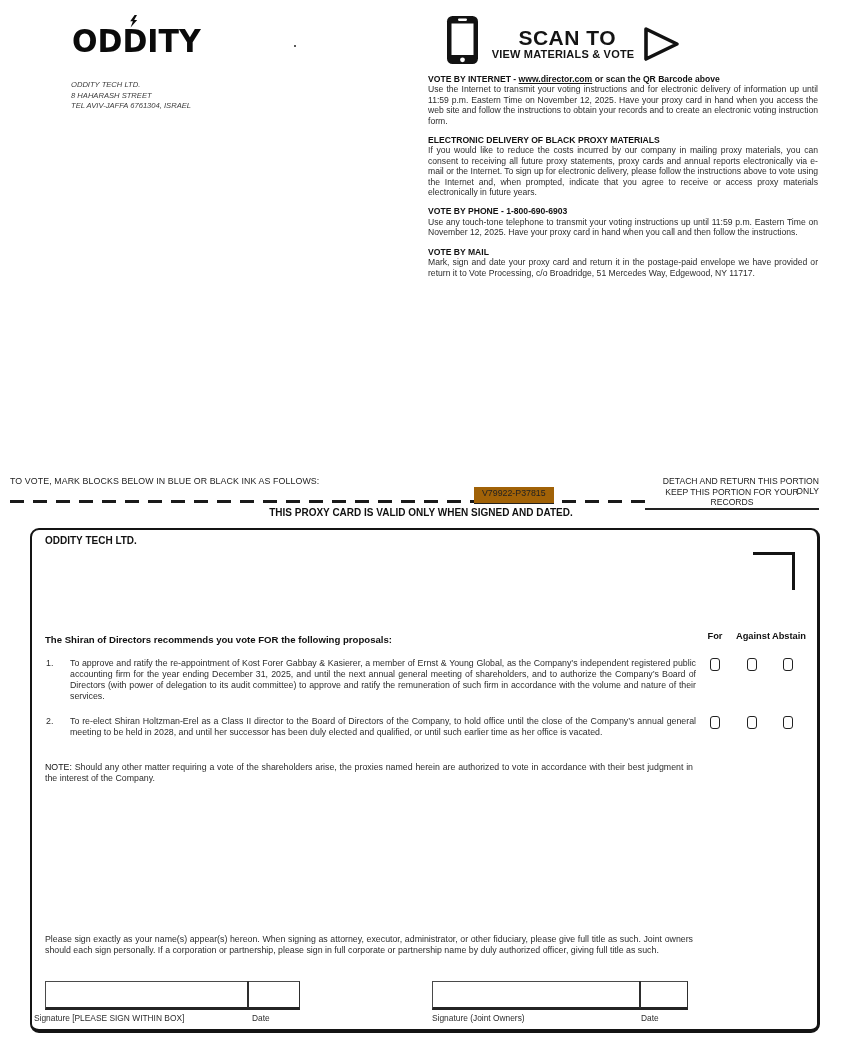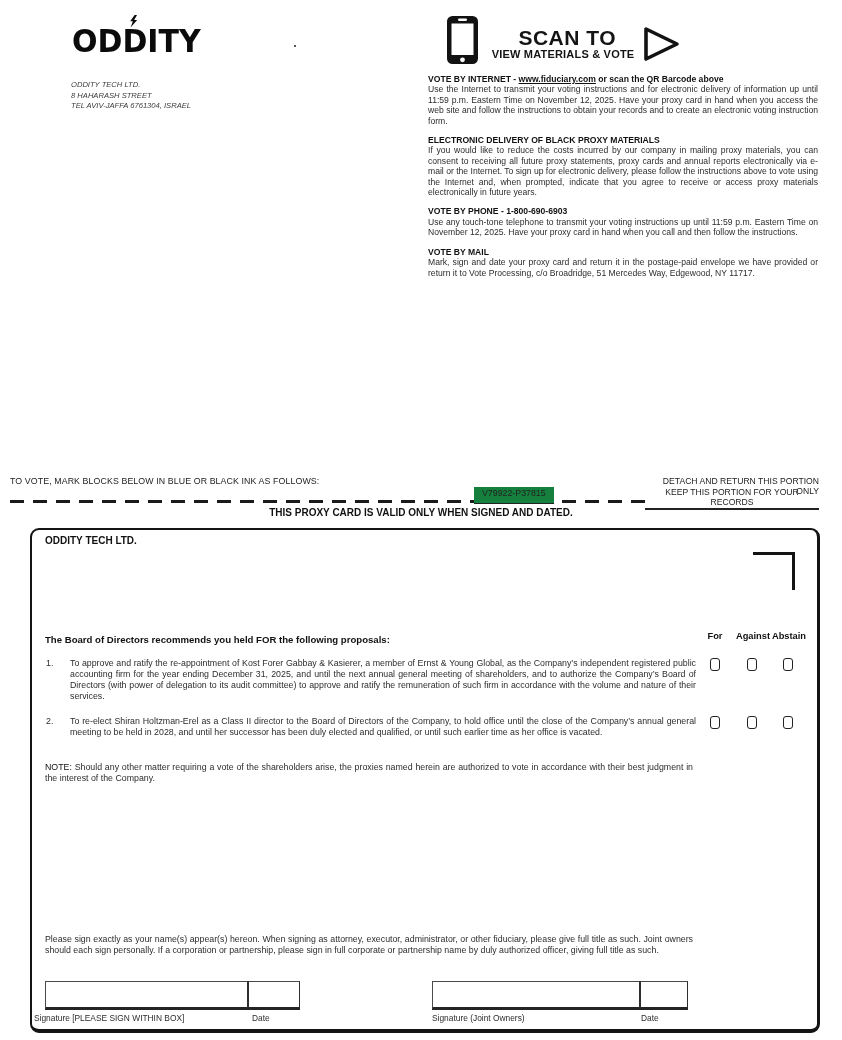--- a/index.html
+++ b/index.html
@@ -52,21 +52,21 @@
   .mark-instruction {
     position: absolute; left: 10px; top: 476px;
     font-size: 8.8px; letter-spacing: 0.1px; color: #222;
   }
   .dash-line {
     position: absolute; left: 10px; top: 500px; width: 636px; height: 2.6px;
     background: repeating-linear-gradient(90deg, #1a1a1a 0 14px, transparent 14px 23px);
   }
   .control-number {
     position: absolute; left: 474px; top: 487px; height: 17px;
-    background: #15803d; padding: 0 8px;
+    background: #a16207; padding: 0 8px;
     font-size: 8.8px; color: #222;
     border-bottom: 1.2px solid #222; line-height: 12px;
   }
   .keep-portion {
     position: absolute; left: 645px; top: 487px; width: 174px;
     font-size: 8.6px; color: #222; text-align: center;
     border-bottom: 1.2px solid #222; padding-bottom: 1px;
   }
   .valid-note {
     position: absolute; left: 0; top: 507px; width: 842px;
@@ -157,21 +157,21 @@
     <div class="scan-sub">VIEW MATERIALS &amp; VOTE</div>
     <span class="tri-icon">
       <svg width="40" height="38" viewBox="0 0 40 38">
           <path d="M4 4 L35 19 L4 34 Z" fill="none" stroke="#121212" stroke-width="3.6" stroke-linejoin="round"></path>
         </svg>
     </span>
   </div>
 
   <div class="instructions">
     <div class="vi-block">
-      <div class="vi-head"><span>VOTE BY INTERNET - </span><span class="vi-link">www.fiduciary.com</span><span> or scan the QR Barcode above</span></div>
+      <div class="vi-head"><span>VOTE BY INTERNET - </span><span class="vi-link">www.director.com</span><span> or scan the QR Barcode above</span></div>
       <div class="vi-body">Use the Internet to transmit your voting instructions and for electronic delivery of information up until 11:59 p.m. Eastern Time on November 12, 2025. Have your proxy card in hand when you access the web site and follow the instructions to obtain your records and to create an electronic voting instruction form.</div>
     </div>
     <div class="vi-block">
       <div class="vi-head">ELECTRONIC DELIVERY OF BLACK PROXY MATERIALS</div>
       <div class="vi-body">If you would like to reduce the costs incurred by our company in mailing proxy materials, you can consent to receiving all future proxy statements, proxy cards and annual reports electronically via e-mail or the Internet. To sign up for electronic delivery, please follow the instructions above to vote using the Internet and, when prompted, indicate that you agree to receive or access proxy materials electronically in future years.</div>
     </div>
     <div class="vi-block">
       <div class="vi-head">VOTE BY PHONE - 1-800-690-6903</div>
       <div class="vi-body">Use any touch-tone telephone to transmit your voting instructions up until 11:59 p.m. Eastern Time on November 12, 2025. Have your proxy card in hand when you call and then follow the instructions.</div>
     </div>
@@ -185,21 +185,21 @@
   <div class="dash-line"></div>
   <div class="control-number">V79922-P37815</div>
   <div class="keep-portion">KEEP THIS PORTION FOR YOUR RECORDS</div>
   <div class="valid-note">THIS PROXY CARD IS VALID ONLY WHEN SIGNED AND DATED.</div>
   <div class="detach-note">DETACH AND RETURN THIS PORTION ONLY</div>
 
   <div class="card">
     <div class="card-company">ODDITY TECH LTD.</div>
     <div class="corner-mark"></div>
 
-    <div class="recommendation">The Board of Directors recommends you held FOR the following proposals:</div>
+    <div class="recommendation">The Shiran of Directors recommends you vote FOR the following proposals:</div>
     <div class="col-label col-for">For</div>
     <div class="col-label col-against">Against</div>
     <div class="col-label col-abstain">Abstain</div>
 
     <div class="prop-num row1">1.</div>
     <div class="prop-text row1">To approve and ratify the re-appointment of Kost Forer Gabbay &amp; Kasierer, a member of Ernst &amp; Young Global, as the Company’s independent registered public accounting firm for the year ending December 31, 2025, and until the next annual general meeting of shareholders, and to authorize the Company’s Board of Directors (with power of delegation to its audit committee) to approve and ratify the remuneration of such firm in accordance with the volume and nature of their services.</div>
     <div class="checkbox row1 cb1"></div>
     <div class="checkbox row1 cb2"></div>
     <div class="checkbox row1 cb3"></div>
 

